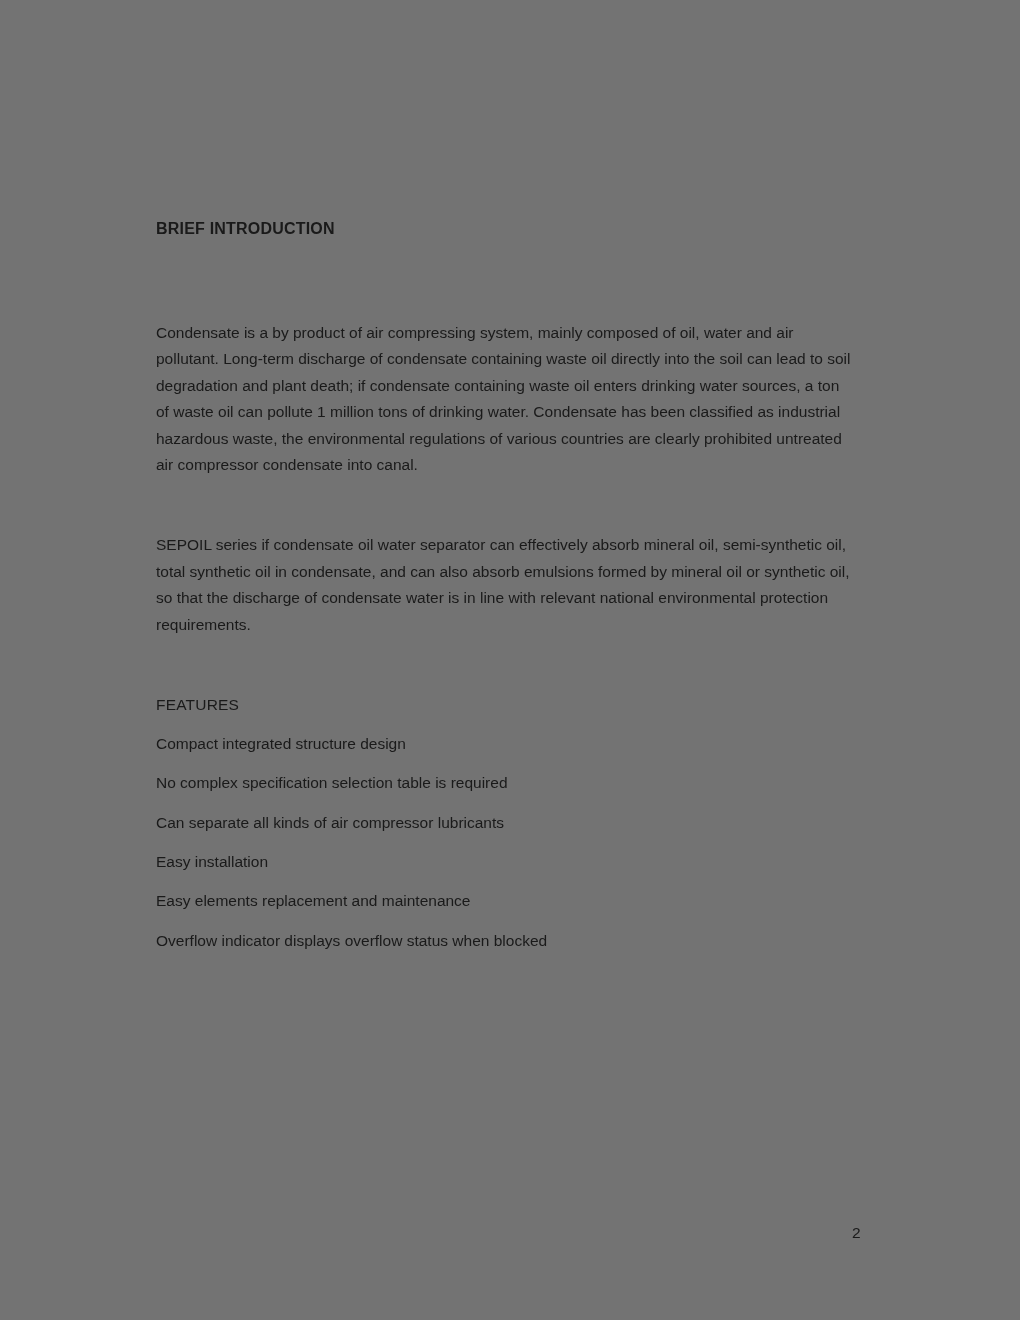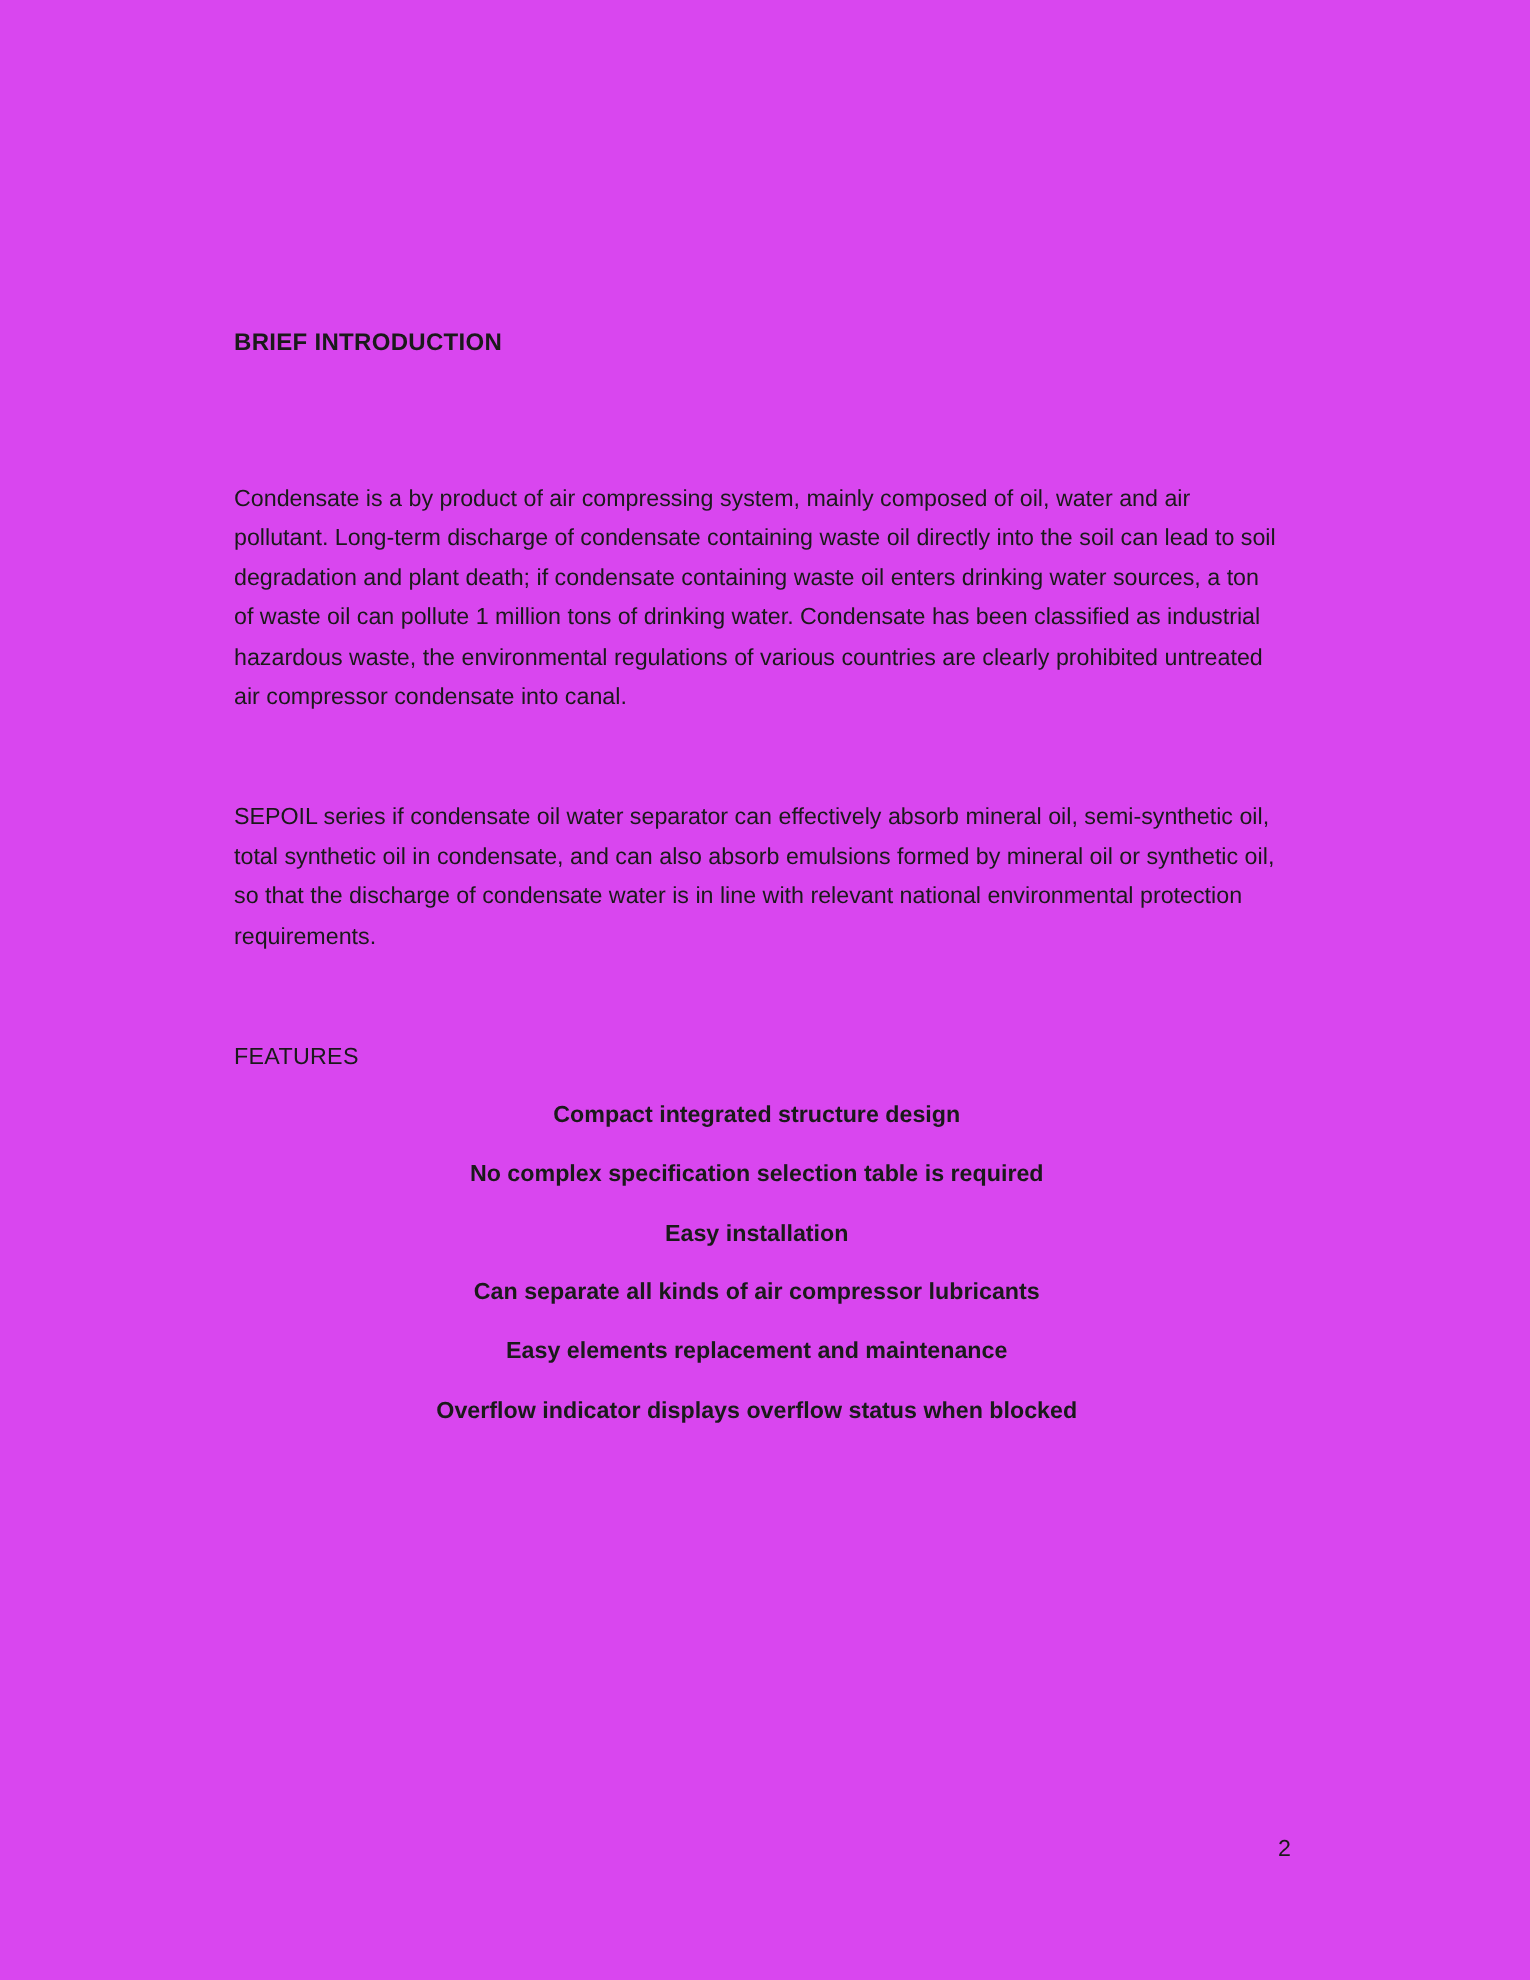--- a/index.html
+++ b/index.html
@@ -4,21 +4,21 @@
 <style>
   html, body {
     margin: 0;
     padding: 0;
     background: #ffffff;
   }
   .page {
     position: relative;
     width: 1020px;
     height: 1320px;
-    background: #d946ef;
+    background: #737373;
     font-family: "Liberation Sans", sans-serif;
     color: #1a1a1a;
     overflow: hidden;
   }
   .content {
     position: absolute;
     left: 156px;
     top: 216px;
     width: 697px;
   }
@@ -43,24 +43,23 @@
     font-weight: 400;
     line-height: 26px;
     margin: 54px 0 0 0;
     letter-spacing: 0.2px;
   }
   .features-list {
     margin-top: 13px;
   }
   .feature-item {
     font-size: 15.5px;
-    font-weight: 700;
+    font-weight: 400;
     line-height: 26px;
     margin: 0 0 13.3px 0;
-    text-align: center;
   }
   .page-number {
     position: absolute;
     left: 852px;
     top: 1220px;
     font-size: 15.5px;
     font-weight: 400;
     line-height: 26px;
   }
 </style>
@@ -74,22 +73,22 @@
 
     <p class="doc-para para-1">Condensate is a by product of air compressing system, mainly composed of oil, water and air pollutant. Long-term discharge of condensate containing waste oil directly into the soil can lead to soil degradation and plant death; if condensate containing waste oil enters drinking water sources, a ton of waste oil can pollute 1 million tons of drinking water. Condensate has been classified as industrial hazardous waste, the environmental regulations of various countries are clearly prohibited untreated air compressor condensate into canal.</p>
 
     <p class="doc-para para-2">SEPOIL series if condensate oil water separator can effectively absorb mineral oil, semi-synthetic oil, total synthetic oil in condensate, and can also absorb emulsions formed by mineral oil or synthetic oil, so that the discharge of condensate water is in line with relevant national environmental protection requirements.</p>
 
     <div class="doc-subheading">FEATURES</div>
 
     <div class="features-list">
       <div class="feature-item">Compact integrated structure design</div>
       <div class="feature-item">No complex specification selection table is required</div>
+      <div class="feature-item">Can separate all kinds of air compressor lubricants</div>
       <div class="feature-item">Easy installation</div>
-      <div class="feature-item">Can separate all kinds of air compressor lubricants</div>
       <div class="feature-item">Easy elements replacement and maintenance</div>
       <div class="feature-item">Overflow indicator displays overflow status when blocked</div>
     </div>
 
   </div>
 
   <div class="page-number">2</div>
 </div>
 
 </body></html>

